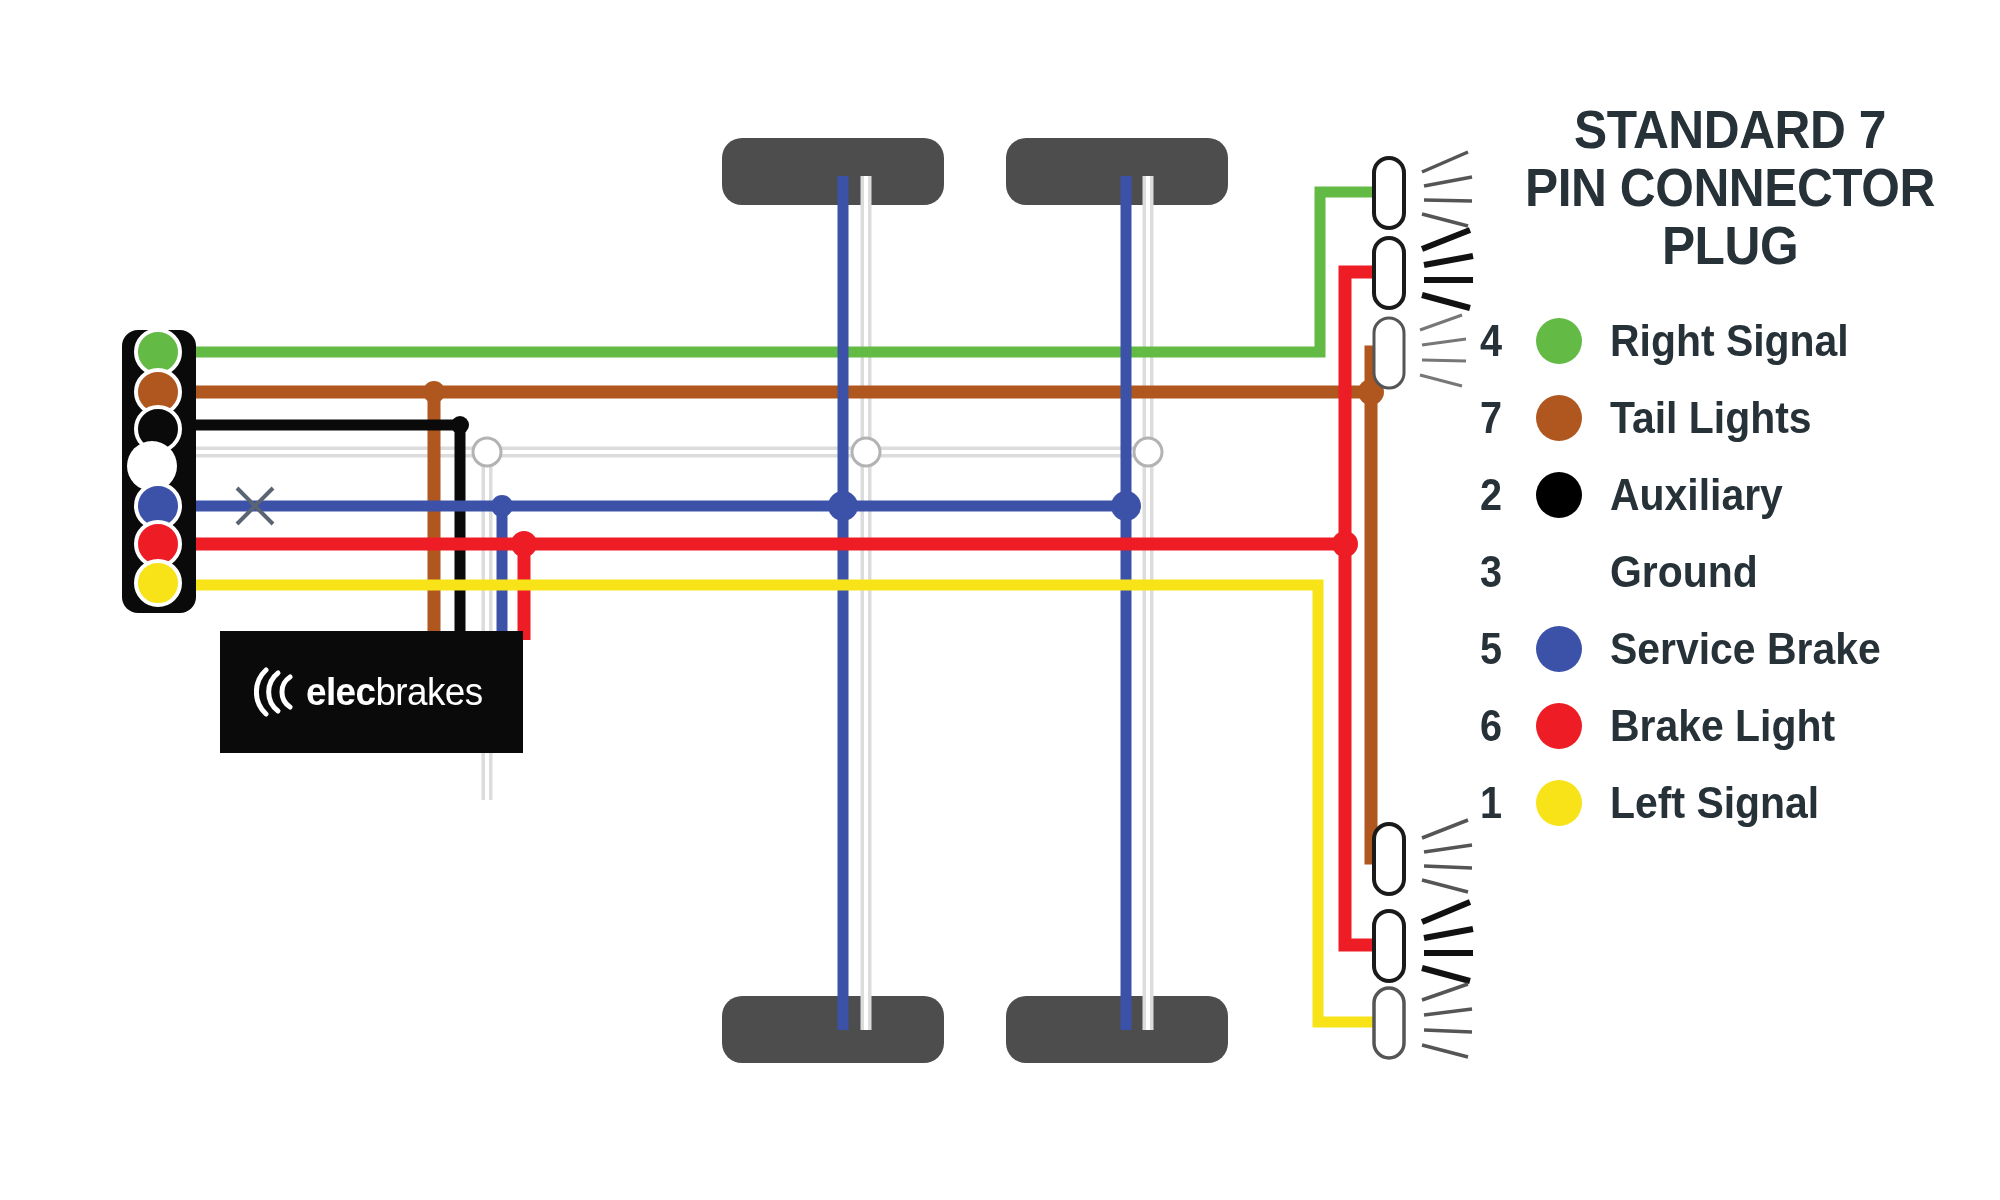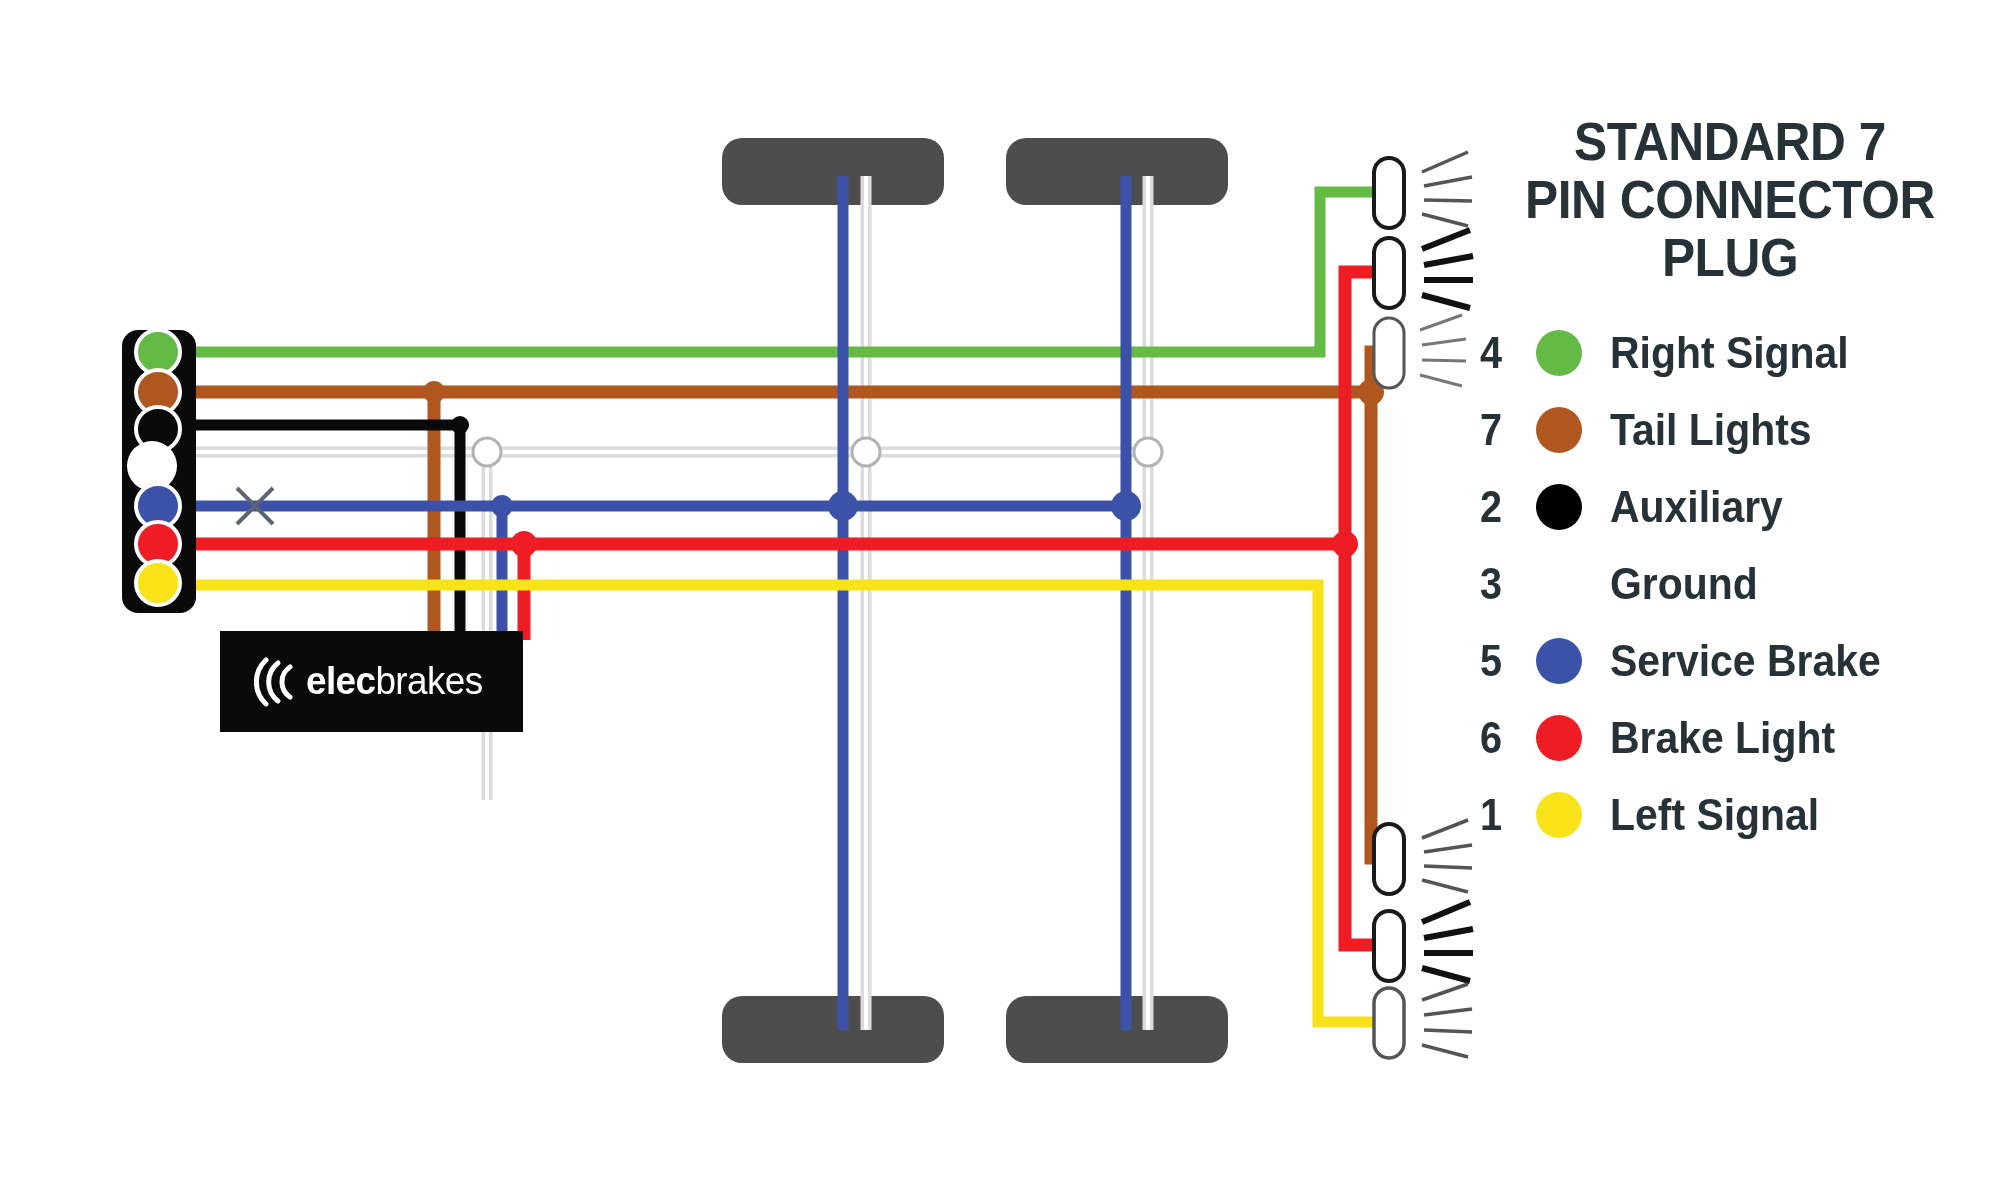--- a/index.html
+++ b/index.html
@@ -24,21 +24,21 @@
   svg.diagram {
     position: absolute;
     left: 0; top: 0;
     width: 2000px;
     height: 1200px;
     display: block;
   }
   .legend-panel {
     position: absolute;
     left: 1480px;
-    top: 112px;
+    top: 100px;
     width: 500px;
   }
   .legend-title {
     font-family: "Liberation Sans", sans-serif;
     font-weight: bold;
     font-size: 54px;
     line-height: 58px;
     letter-spacing: -0.5px;
     color: #263238;
     text-align: center;
@@ -77,21 +77,21 @@
     color: #263238;
     white-space: nowrap;
     transform: scaleX(0.93);
     transform-origin: left center;
   }
   .logo-box {
     position: absolute;
     left: 220px;
     top: 631px;
     width: 303px;
-    height: 101px;
+    height: 122px;
     background: #0a0a0a;
     display: flex;
     align-items: center;
     justify-content: center;
   }
   .logo-inner {
     display: flex;
     align-items: center;
   }
   .logo-waves {

